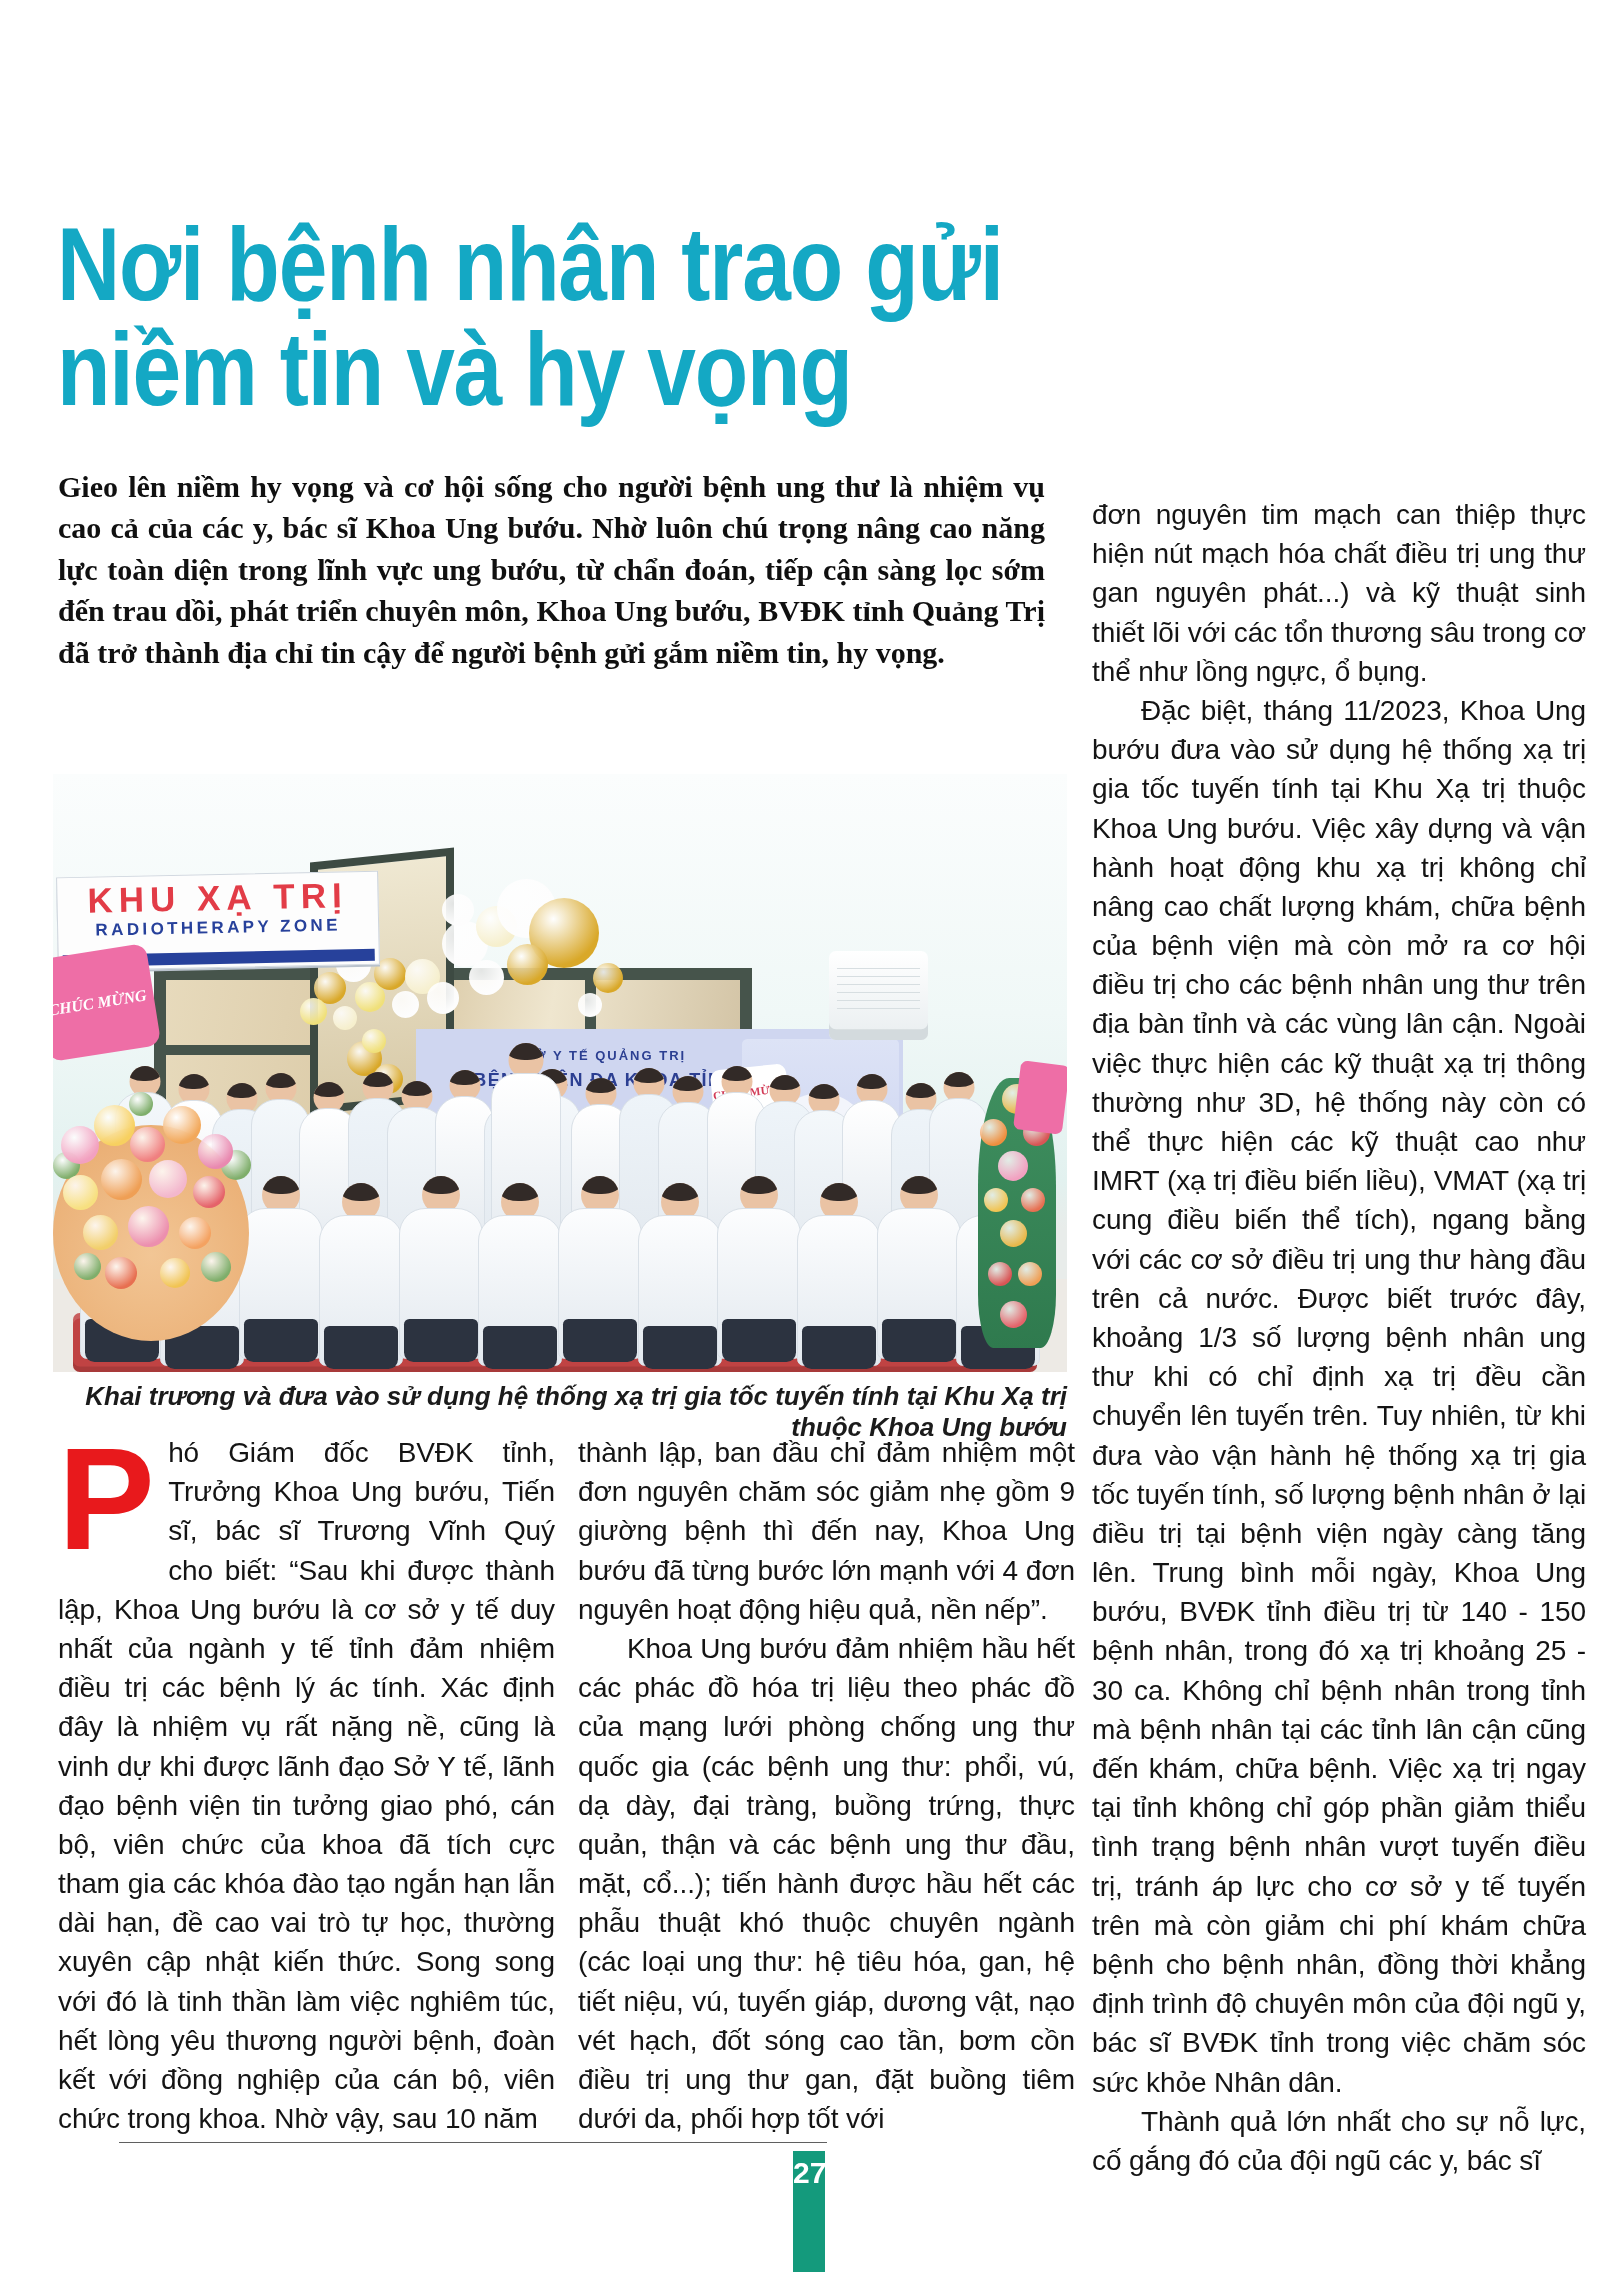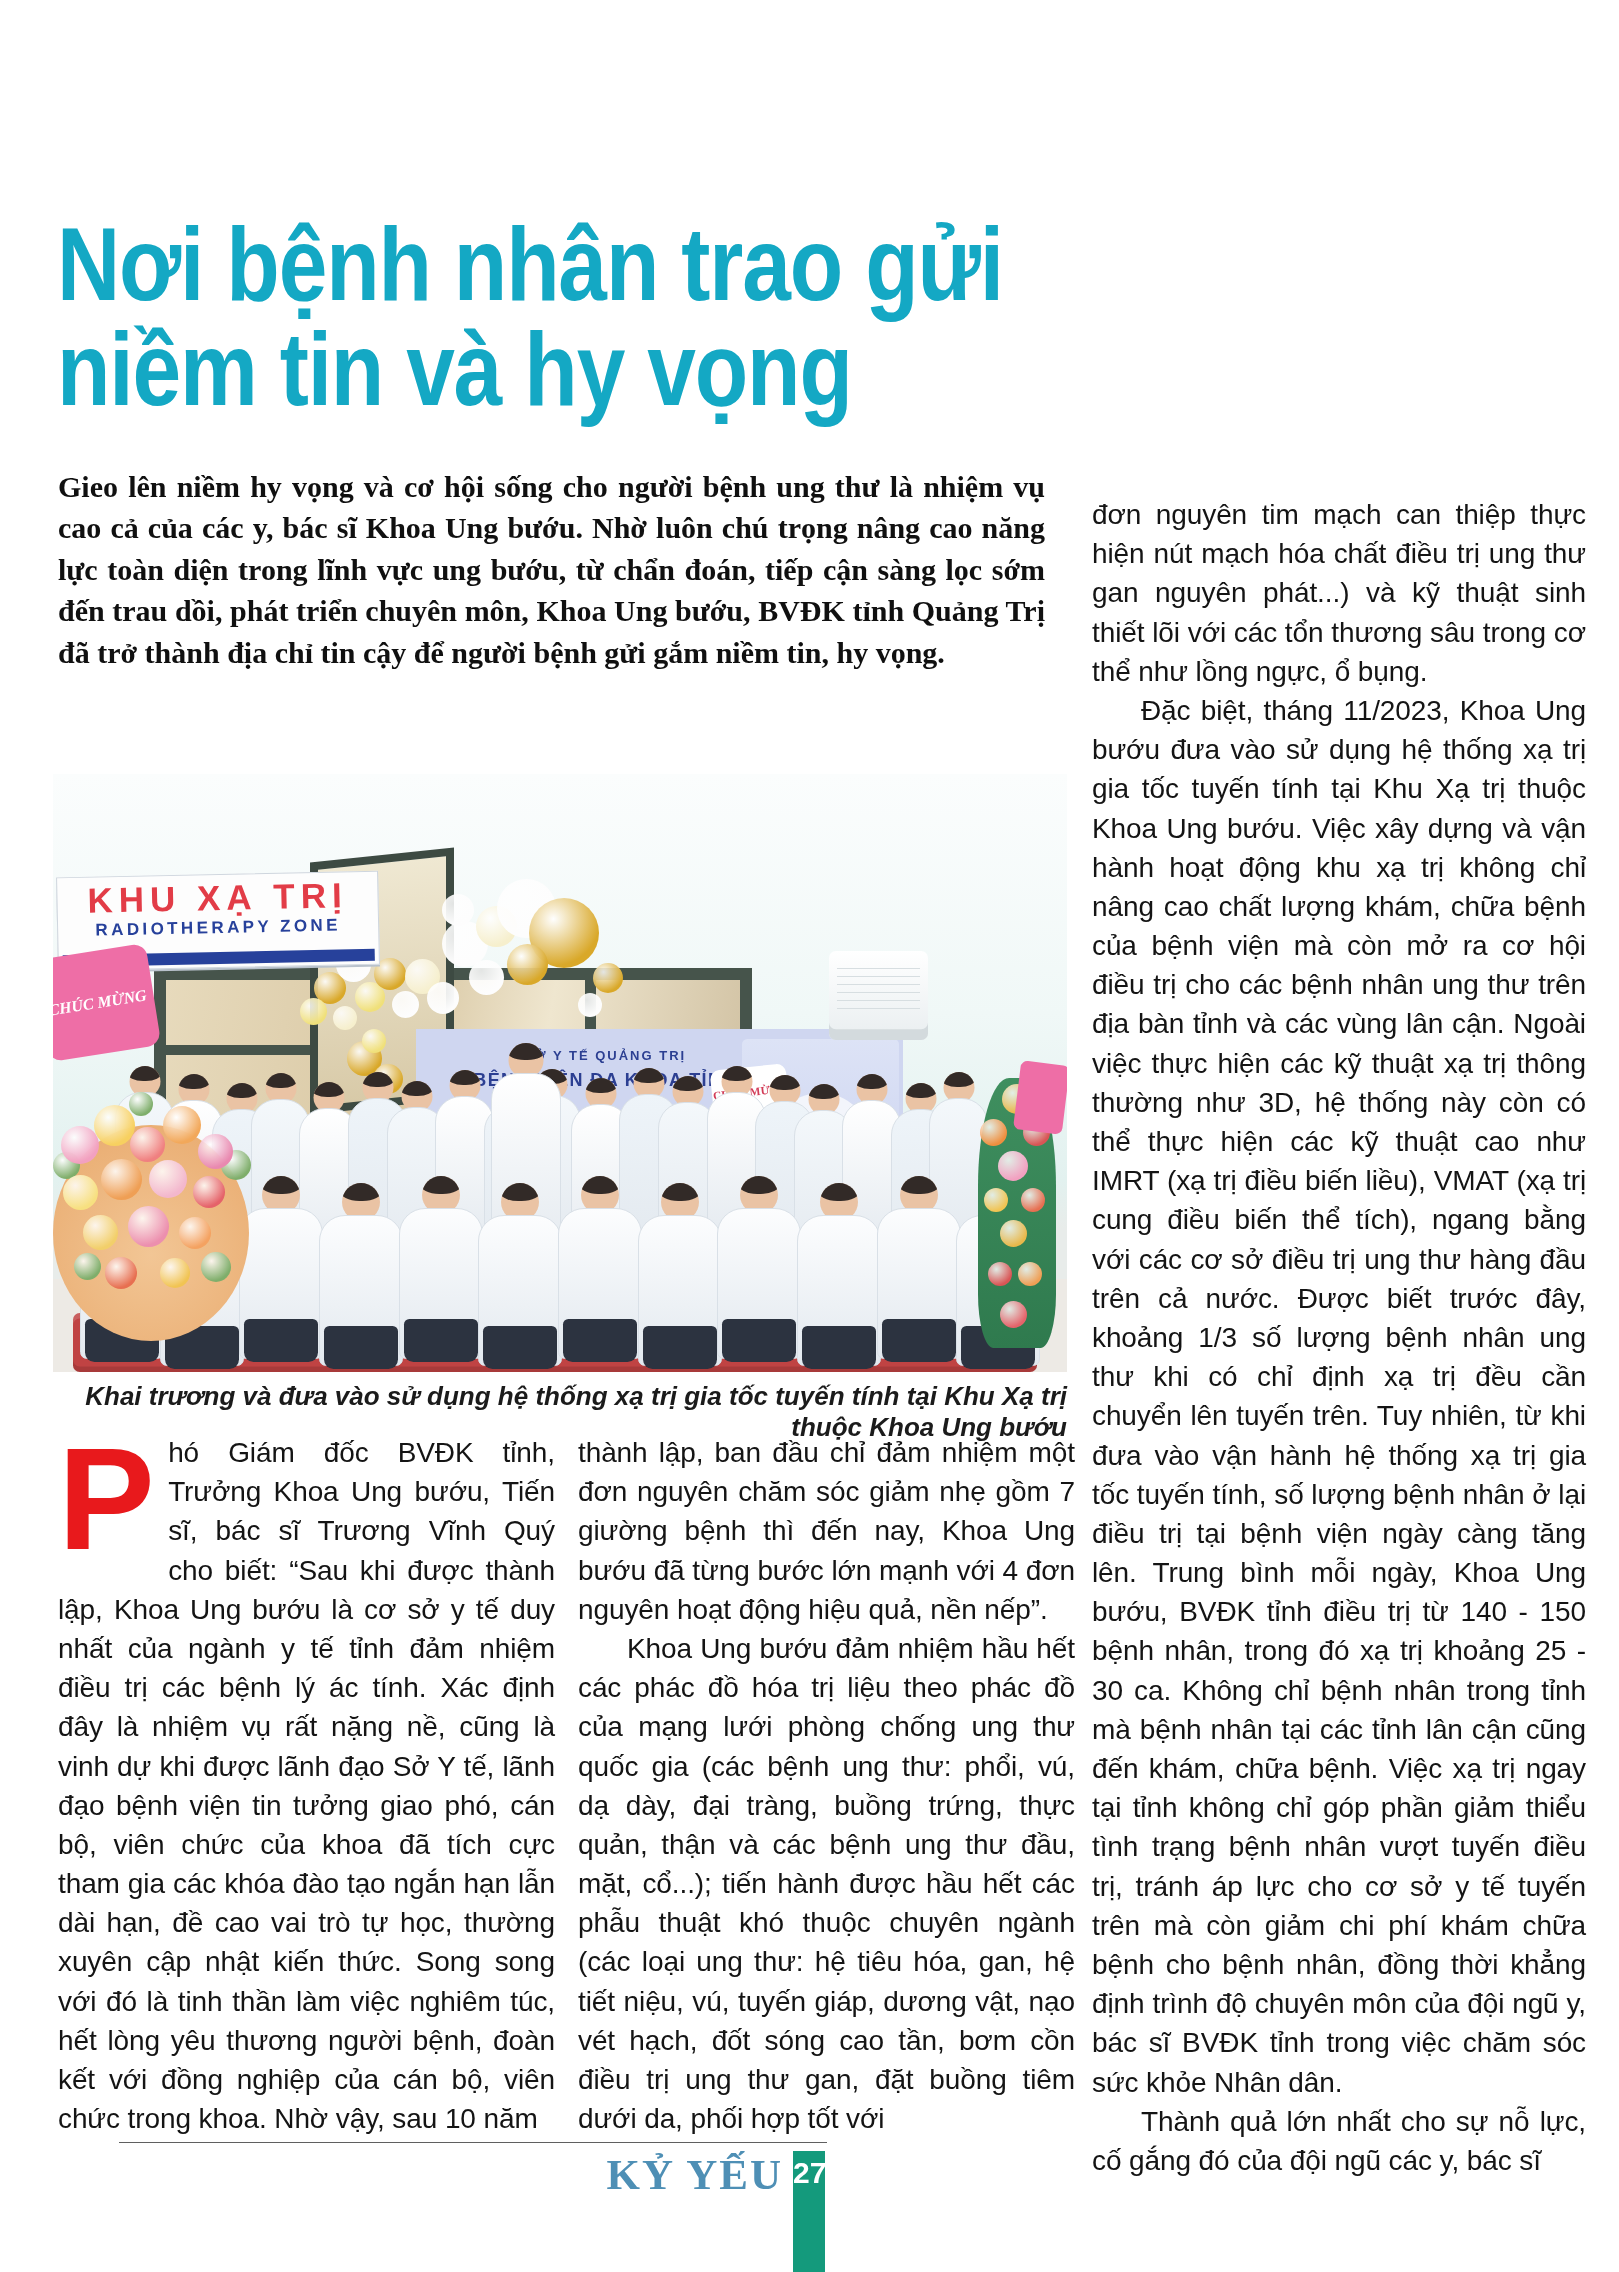--- a/index.html
+++ b/index.html
@@ -345,28 +345,27 @@
 
   <div class="caption">Khai trương và đưa vào sử dụng hệ thống xạ trị gia tốc tuyến tính tại Khu Xạ trị thuộc Khoa Ung bướu</div>
 
   <div class="col" id="col1">
     <p>
       <span class="dropcap">P</span><span>hó Giám đốc BVĐK tỉnh, Trưởng Khoa Ung bướu, Tiến sĩ, bác sĩ Trương Vĩnh Quý cho biết: “Sau khi được thành lập, Khoa Ung bướu là cơ sở y tế duy nhất của ngành y tế tỉnh đảm nhiệm điều trị các bệnh lý ác tính. Xác định đây là nhiệm vụ rất nặng nề, cũng là vinh dự khi được lãnh đạo Sở Y tế, lãnh đạo bệnh viện tin tưởng giao phó, cán bộ, viên chức của khoa đã tích cực tham gia các khóa đào tạo ngắn hạn lẫn dài hạn, đề cao vai trò tự học, thường xuyên cập nhật kiến thức. Song song với đó là tinh thần làm việc nghiêm túc, hết lòng yêu thương người bệnh, đoàn kết với đồng nghiệp của cán bộ, viên chức trong khoa. Nhờ vậy, sau 10 năm</span>
     </p>
   </div>
 
   <div class="col" id="col2">
-    <p>thành lập, ban đầu chỉ đảm nhiệm một đơn nguyên chăm sóc giảm nhẹ gồm 7 giường bệnh thì đến nay, Khoa Ung bướu đã từng bước lớn mạnh với 4 đơn nguyên hoạt động hiệu quả, nền nếp”.</p>
+    <p>thành lập, ban đầu chỉ đảm nhiệm một đơn nguyên chăm sóc giảm nhẹ gồm 9 giường bệnh thì đến nay, Khoa Ung bướu đã từng bước lớn mạnh với 4 đơn nguyên hoạt động hiệu quả, nền nếp”.</p>
     <p>Khoa Ung bướu đảm nhiệm hầu hết các phác đồ hóa trị liệu theo phác đồ của mạng lưới phòng chống ung thư quốc gia (các bệnh ung thư: phổi, vú, dạ dày, đại tràng, buồng trứng, thực quản, thận và các bệnh ung thư đầu, mặt, cổ...); tiến hành được hầu hết các phẫu thuật khó thuộc chuyên ngành (các loại ung thư: hệ tiêu hóa, gan, hệ tiết niệu, vú, tuyến giáp, dương vật, nạo vét hạch, đốt sóng cao tần, bơm cồn điều trị ung thư gan, đặt buồng tiêm dưới da, phối hợp tốt với</p>
   </div>
 
   <div class="col" id="col3">
     <p>đơn nguyên tim mạch can thiệp thực hiện nút mạch hóa chất điều trị ung thư gan nguyên phát...) và kỹ thuật sinh thiết lõi với các tổn thương sâu trong cơ thể như lồng ngực, ổ bụng.</p>
     <p>Đặc biệt, tháng 11/2023, Khoa Ung bướu đưa vào sử dụng hệ thống xạ trị gia tốc tuyến tính tại Khu Xạ trị thuộc Khoa Ung bướu. Việc xây dựng và vận hành hoạt động khu xạ trị không chỉ nâng cao chất lượng khám, chữa bệnh của bệnh viện mà còn mở ra cơ hội điều trị cho các bệnh nhân ung thư trên địa bàn tỉnh và các vùng lân cận. Ngoài việc thực hiện các kỹ thuật xạ trị thông thường như 3D, hệ thống này còn có thể thực hiện các kỹ thuật cao như IMRT (xạ trị điều biến liều), VMAT (xạ trị cung điều biến thể tích), ngang bằng với các cơ sở điều trị ung thư hàng đầu trên cả nước. Được biết trước đây, khoảng 1/3 số lượng bệnh nhân ung thư khi có chỉ định xạ trị đều cần chuyển lên tuyến trên. Tuy nhiên, từ khi đưa vào vận hành hệ thống xạ trị gia tốc tuyến tính, số lượng bệnh nhân ở lại điều trị tại bệnh viện ngày càng tăng lên. Trung bình mỗi ngày, Khoa Ung bướu, BVĐK tỉnh điều trị từ 140 - 150 bệnh nhân, trong đó xạ trị khoảng 25 - 30 ca. Không chỉ bệnh nhân trong tỉnh mà bệnh nhân tại các tỉnh lân cận cũng đến khám, chữa bệnh. Việc xạ trị ngay tại tỉnh không chỉ góp phần giảm thiểu tình trạng bệnh nhân vượt tuyến điều trị, tránh áp lực cho cơ sở y tế tuyến trên mà còn giảm chi phí khám chữa bệnh cho bệnh nhân, đồng thời khẳng định trình độ chuyên môn của đội ngũ y, bác sĩ BVĐK tỉnh trong việc chăm sóc sức khỏe Nhân dân.</p>
     <p>Thành quả lớn nhất cho sự nỗ lực, cố gắng đó của đội ngũ các y, bác sĩ</p>
   </div>
 
   <div class="foot-rule"></div>
-  <div class="footer-brand">KỶ YẾU</div>
   <div class="page-bar">27</div>
 
 </div>
 
 
 </body></html>

